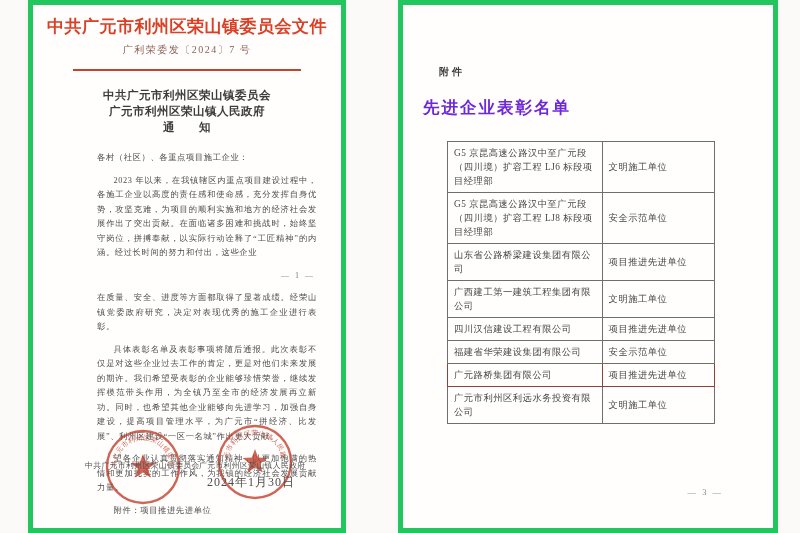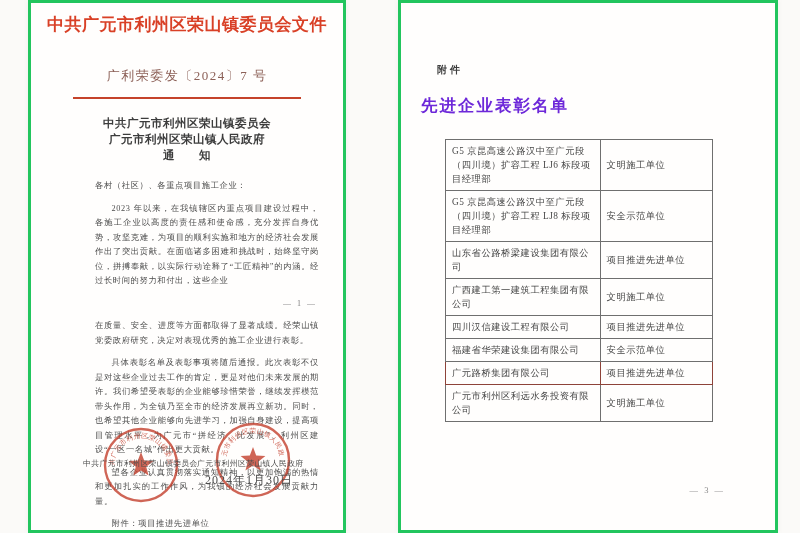--- a/index.html
+++ b/index.html
@@ -1,26 +1,26 @@
 <!DOCTYPE html>
 <html><head>
 <meta charset="utf-8">
 <style>
   html,body{margin:0;padding:0;}
   body{font-family:"Liberation Serif","DejaVu Serif",serif;}
   .stage{position:relative;width:800px;height:533px;background:#fbfaf8;overflow:hidden;}
-  .page{position:absolute;top:0;height:533px;background:#fffefd;border:3px solid #22c55e;
+  .page{position:absolute;top:0;height:533px;background:#fffefd;border:5px solid #22c55e;
         box-shadow:0 0 6px rgba(0,0,0,0.05);box-sizing:border-box;}
   .page-left{left:28px;width:318px;}
   .page-right{left:398px;width:380px;}
 
   
   .red-header{margin-top:10px;text-align:center;color:#d94026;font-weight:bold;
               font-size:17px;line-height:24px;letter-spacing:0.5px;}
-  .doc-number{margin-top:30px;text-align:center;font-size:13px;color:#8c6057;letter-spacing:1.5px;}
+  .doc-number{margin-top:4px;text-align:center;font-size:10px;color:#8c6057;letter-spacing:1.5px;}
   .red-rule{margin:12px auto 0;width:228px;height:2px;background:#c5432a;}
   .doc-title{margin-top:16px;text-align:center;font-weight:bold;color:#3c3c3c;
              font-size:11.5px;line-height:16px;letter-spacing:0.5px;}
   .doc-body{margin:16px 16px 0 56px;font-size:8.3px;line-height:14.5px;color:#4d4d4d;
             text-align:justify;letter-spacing:0.6px;}
   .doc-body p{margin:8px;}
   .para-indent{text-indent:2em;}
   .page-marker{text-align:right;padding-right:10px;color:#7d7d7d;font-size:8px;
                letter-spacing:2px;line-height:14.5px;}
   .attachment-note{margin-top:9px;text-indent:2em;}

